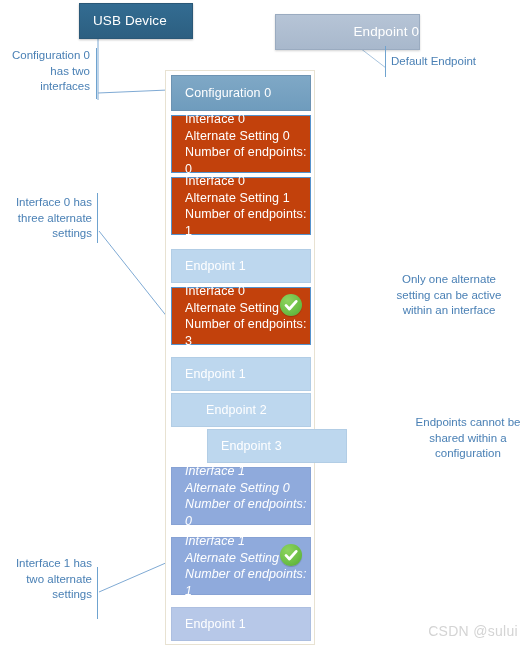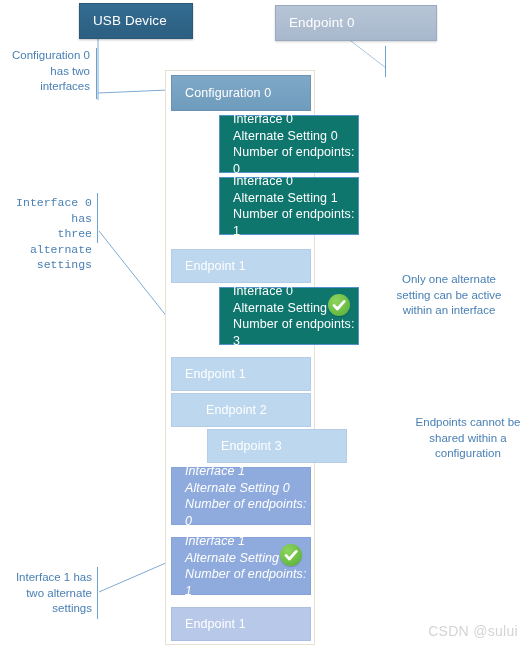--- a/index.html
+++ b/index.html
@@ -69,24 +69,23 @@
     border: 1px solid #e8e2d2;
     box-sizing: border-box;
   }
 
   .box-config {
     background: linear-gradient(180deg, #7fa8c6 0%, #6f9cbd 100%);
     border: 1px solid #6d93b2;
   }
 
   .box-iface0 {
-    background: #0f766e;
+    background: #c2410c;
     border: 1px solid #budget;
     border: 1px solid #5492cc;
-    margin-left: 48px;
   }
 
   .box-iface1 {
     background: #8faadc;
     border: 1px solid #87a2d4;
     font-style: italic;
   }
 
   .box-ep {
     background: #bdd7ee;
@@ -157,21 +156,21 @@
 
     <line x1="99" y1="231" x2="168" y2="318" stroke="#7FAAD4" stroke-width="1"></line>
 
     <line x1="99" y1="592" x2="168" y2="562" stroke="#7FAAD4" stroke-width="1"></line>
   </svg>
 
   <div class="box box-device" style="left:79px; top:3px; width:114px; height:36px;">
     <span>USB Device</span>
   </div>
 
-  <div class="box box-ep0" style="left:275px; top:5px; width:162px; height:36px;">
+  <div class="box box-ep0" style="left:275px; top:14px; width:145px; height:36px;text-align:right;">
     <span>Endpoint 0</span>
   </div>
 
   <div id="config-container">
 
     <div class="box box-config" style="left:5px; top:4px; width:140px; height:36px; position:absolute;">
       <span>Configuration 0</span>
     </div>
 
     <div class="box box-iface0" style="left:5px; top:44px; width:140px; height:58px;">
@@ -233,31 +232,32 @@
     <div class="box box-ep-alt" style="left:5px; top:536px; width:140px; height:34px;">
       <span>Endpoint 1</span>
     </div>
   </div>
 
   <div class="annotation ann-right-align" style="left:8px; top:48px; width:82px;">Configuration 0
 has two
 interfaces</div>
   <div class="ann-bar" style="left:96px; top:48px; height:51px;"></div>
 
-  <div class="annotation ann-right-align" style="left:12px; top:195px; width:80px;font-family:Liberation Mono, monospace;">Interface 0 has
+  <div class="annotation ann-right-align" style="left:12px; top:195px; width:80px;">Interface 0 has
 three alternate
 settings</div>
   <div class="ann-bar" style="left:97px; top:193px; height:50px;"></div>
 
-  <div class="annotation ann-right-align" style="left:8px; top:570px; width:84px;">Interface 1 has
+  <div class="annotation ann-right-align" style="left:8px; top:556px; width:84px;">Interface 1 has
 two alternate
 settings</div>
   <div class="ann-bar" style="left:97px; top:567px; height:52px;"></div>
 
   <div class="ann-bar" style="left:385px; top:46px; height:31px;"></div>
+  <div class="annotation ann-left" style="left:391px; top:54px; width:120px;">Default Endpoint</div>
 
   <div class="annotation ann-center" style="left:379px; top:272px; width:140px;">Only one alternate
 setting can be active
 within an interface</div>
 
   <div class="annotation ann-center" style="left:398px; top:415px; width:140px;">Endpoints cannot be
 shared within a
 configuration</div>
 
   <div id="watermark">CSDN @sului</div>

